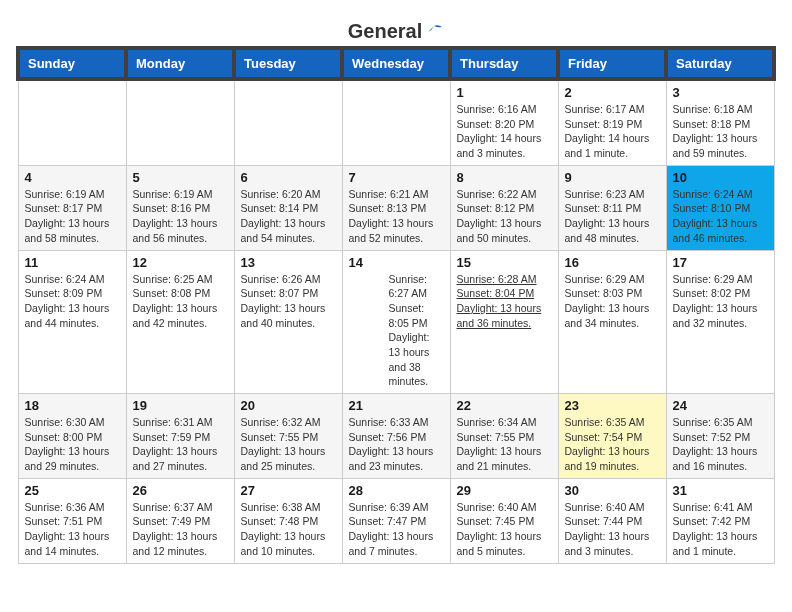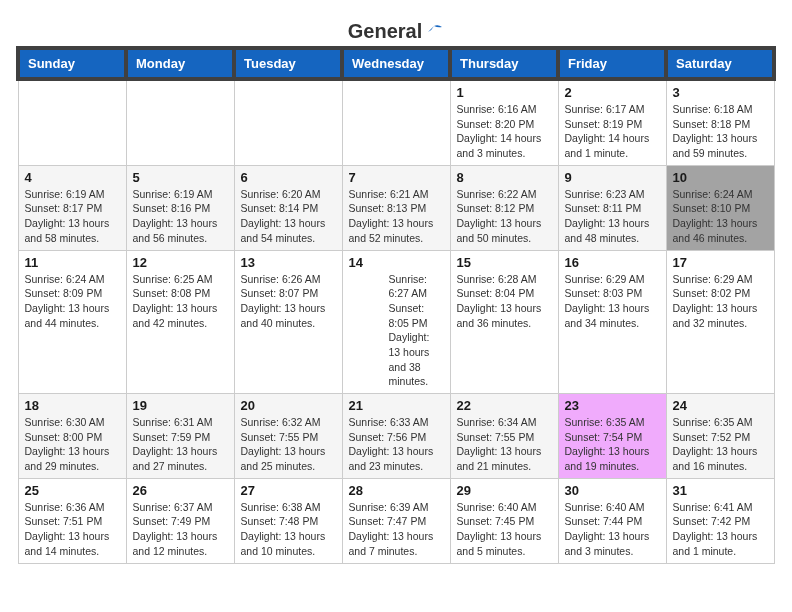--- a/index.html
+++ b/index.html
@@ -172,21 +172,21 @@
 Daylight: 13 hours
 and 50 minutes.</div>
         </td>
         <td style="background: rgb(245, 245, 245);">
           <div class="day-number">9</div>
           <div class="day-info" style="white-space: pre-line;">Sunrise: 6:23 AM
 Sunset: 8:11 PM
 Daylight: 13 hours
 and 48 minutes.</div>
         </td>
-        <td style="background: #a3a3a3;">
+        <td style="background: #0ea5e9;">
           <div class="day-number">10</div>
           <div class="day-info" style="white-space: pre-line;">Sunrise: 6:24 AM
 Sunset: 8:10 PM
 Daylight: 13 hours
 and 46 minutes.</div>
         </td>
       </tr>
       <tr>
         <td>
           <div class="day-number">11</div>
@@ -211,21 +211,21 @@
         </td>
         <td>
           <div class="day-number">14</div>
           <div class="day-info" style="white-space: pre-line; margin-left: 40px;">Sunrise: 6:27 AM
 Sunset: 8:05 PM
 Daylight: 13 hours
 and 38 minutes.</div>
         </td>
         <td>
           <div class="day-number">15</div>
-          <div class="day-info" style="white-space: pre-line;">Sunrise: 6:28 AM
+          <div class="day-info" style="white-space: pre-line; text-decoration: underline;">Sunrise: 6:28 AM
 Sunset: 8:04 PM
 Daylight: 13 hours
 and 36 minutes.</div>
         </td>
         <td>
           <div class="day-number">16</div>
           <div class="day-info" style="white-space: pre-line;">Sunrise: 6:29 AM
 Sunset: 8:03 PM
 Daylight: 13 hours
 and 34 minutes.</div>
@@ -267,21 +267,21 @@
 Daylight: 13 hours
 and 23 minutes.</div>
         </td>
         <td style="background: rgb(245, 245, 245);">
           <div class="day-number">22</div>
           <div class="day-info" style="white-space: pre-line;">Sunrise: 6:34 AM
 Sunset: 7:55 PM
 Daylight: 13 hours
 and 21 minutes.</div>
         </td>
-        <td style="background: #f0abfc;">
+        <td style="background: #fef9c3;">
           <div class="day-number">23</div>
           <div class="day-info" style="white-space: pre-line;">Sunrise: 6:35 AM
 Sunset: 7:54 PM
 Daylight: 13 hours
 and 19 minutes.</div>
         </td>
         <td style="background: rgb(245, 245, 245);">
           <div class="day-number">24</div>
           <div class="day-info" style="white-space: pre-line;">Sunrise: 6:35 AM
 Sunset: 7:52 PM

